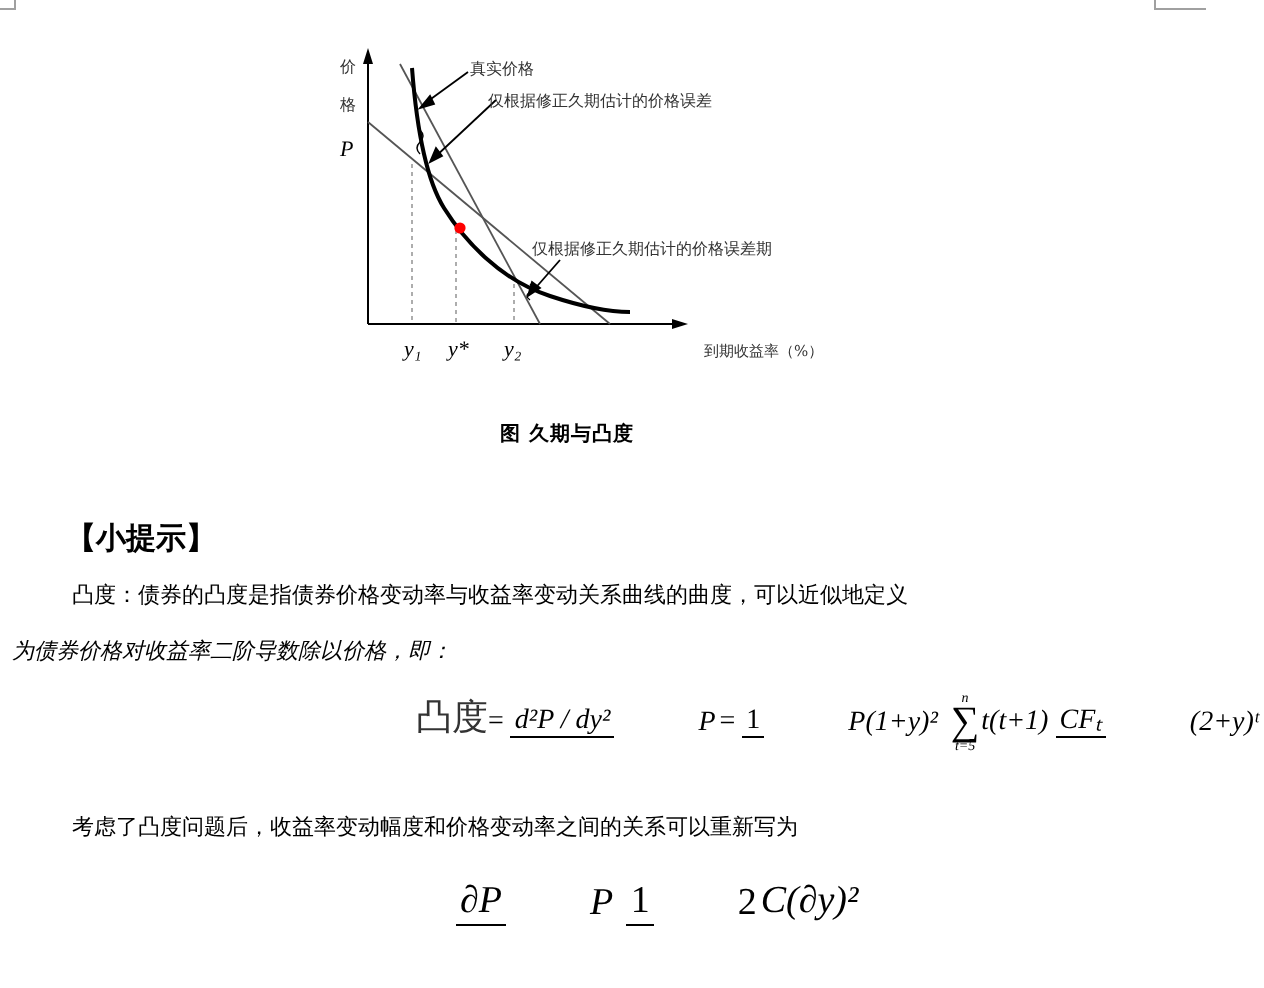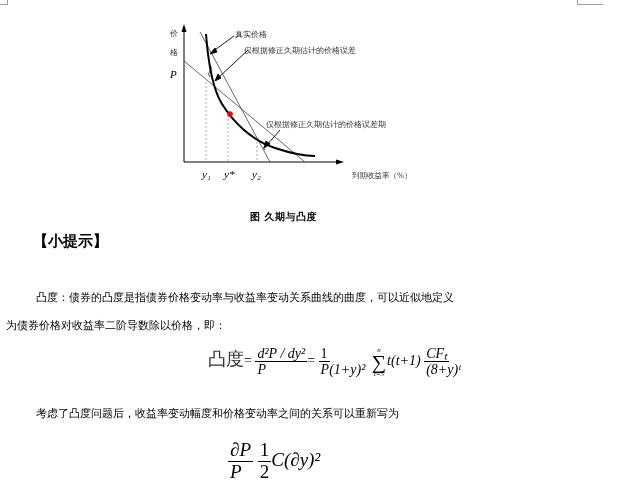--- a/index.html
+++ b/index.html
@@ -4,29 +4,29 @@
 <style>
   html, body { margin:0; padding:0; background:#ffffff; }
   body { width:632px; height:494px; position:relative; overflow:hidden;
          font-family:"DejaVu Sans", sans-serif; color:#000; }
   .crop-mark { position:absolute; border-color:#a0a0a0; border-style:solid; }
   .crop-tl { left:0; top:0; width:7px; height:4px; border-width:0 1px 1px 0; }
   .crop-tr { left:577px; top:0; width:25px; height:4px; border-width:0 0 1px 1px; }
   .figure { position:absolute; left:160px; top:20px; width:260px; height:170px; }
   .figure svg { display:block; }
   .caption { position:absolute; left:250px; top:210px; font-size:10px; font-weight:bold; letter-spacing:0.5px; }
-  .tip { position:absolute; left:33px; top:232px; font-size:15px; font-weight:bold; }
+  .tip { position:absolute; left:33px; top:260px; font-size:15px; font-weight:bold; }
   .para { position:absolute; font-size:11px; line-height:28px; white-space:nowrap; }
   .p1 { left:36px; top:284px; }
-  .p2 { left:6px; top:312px; }
+  .p2 { left:6px; top:312px;font-style:italic; }
   .p3 { left:36px; top:400px; }
   .formula { position:absolute; font-family:"Liberation Serif", serif; white-space:nowrap; }
   .f1 { left:208px; top:346px; height:40px; }
   .f2 { left:228px; top:440px; height:50px; }
-  .frac { display:inline-flex; flex-direction:column; align-items:flex-start; vertical-align:middle; }
+  .frac { display:inline-flex; align-items:flex-end; vertical-align:middle;gap:40px; }
   .frac .num { border-bottom:1px solid #000; padding:0 2px; line-height:1.1; }
   .frac .den { line-height:1.1; padding:0 2px; }
   .ital { font-style:italic; }
   .f1 { font-size:14px; }
   .f1 .cn { font-family:"DejaVu Sans", sans-serif; font-size:18px; color:#333; }
   .sigma { display:inline-flex; flex-direction:column; align-items:center; vertical-align:middle; line-height:0.9; margin:0 1px; }
   .sigma .lim { font-size:7px; font-style:italic; }
   .sigma .sym { font-size:20px; }
   .f2 { font-size:19px; }
 </style>
@@ -107,21 +107,21 @@
     <span class="num">1</span>
     <span class="den ital">P(1+y)²</span>
   </span>
   <span class="sigma">
     <span class="lim">n</span>
     <span class="sym">∑</span>
     <span class="lim">t=5</span>
   </span><span class="ital">t(t+1)</span>
   <span class="frac">
     <span class="num ital">CFₜ</span>
-    <span class="den ital">(8+y)ᵗ</span>
+    <span class="den ital">(2+y)ᵗ</span>
   </span>
 </div>
 
 <div class="para p3">考虑了凸度问题后，收益率变动幅度和价格变动率之间的关系可以重新写为</div>
 
 <div class="formula f2">
   <span class="frac">
     <span class="num ital">∂P</span>
     <span class="den ital">P</span>
   </span>

